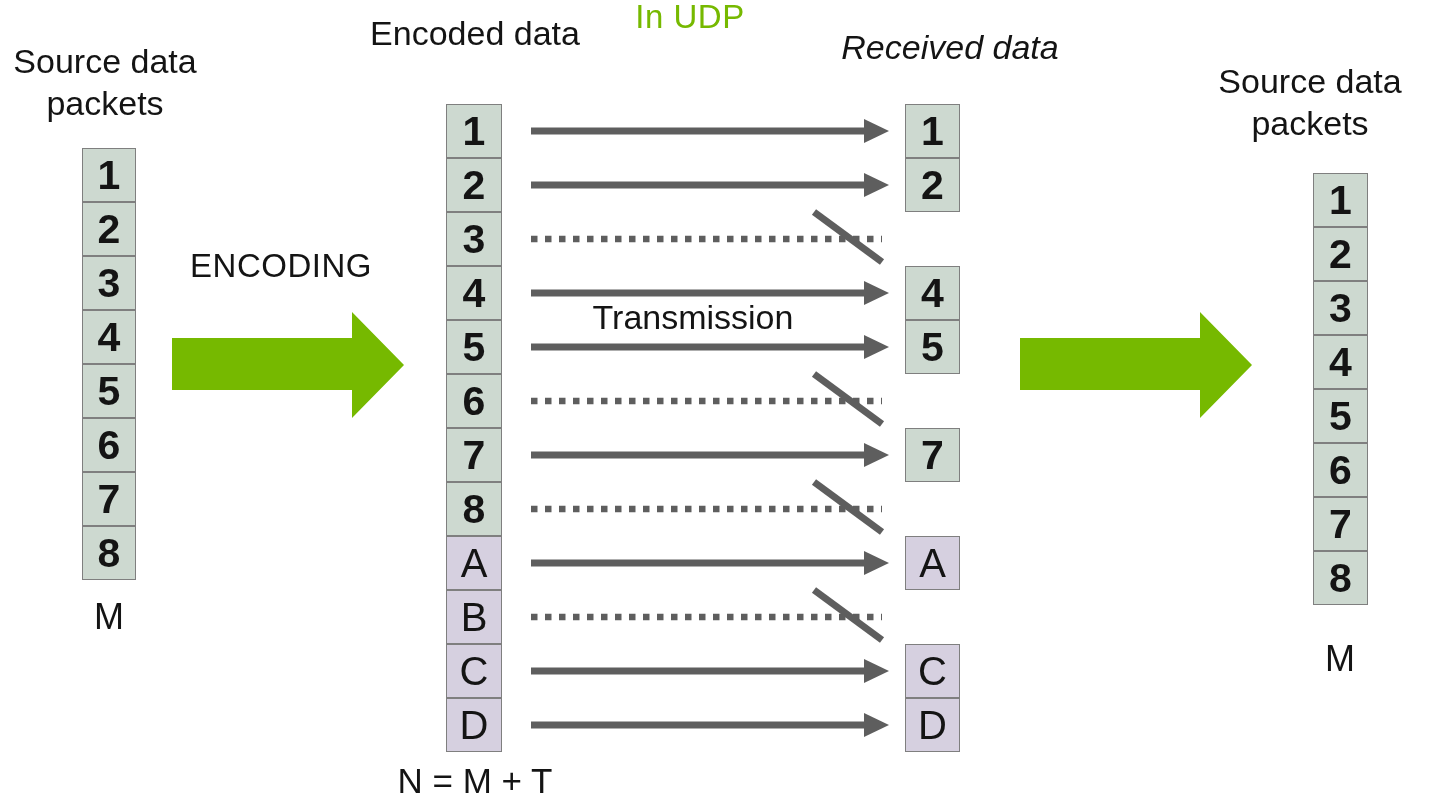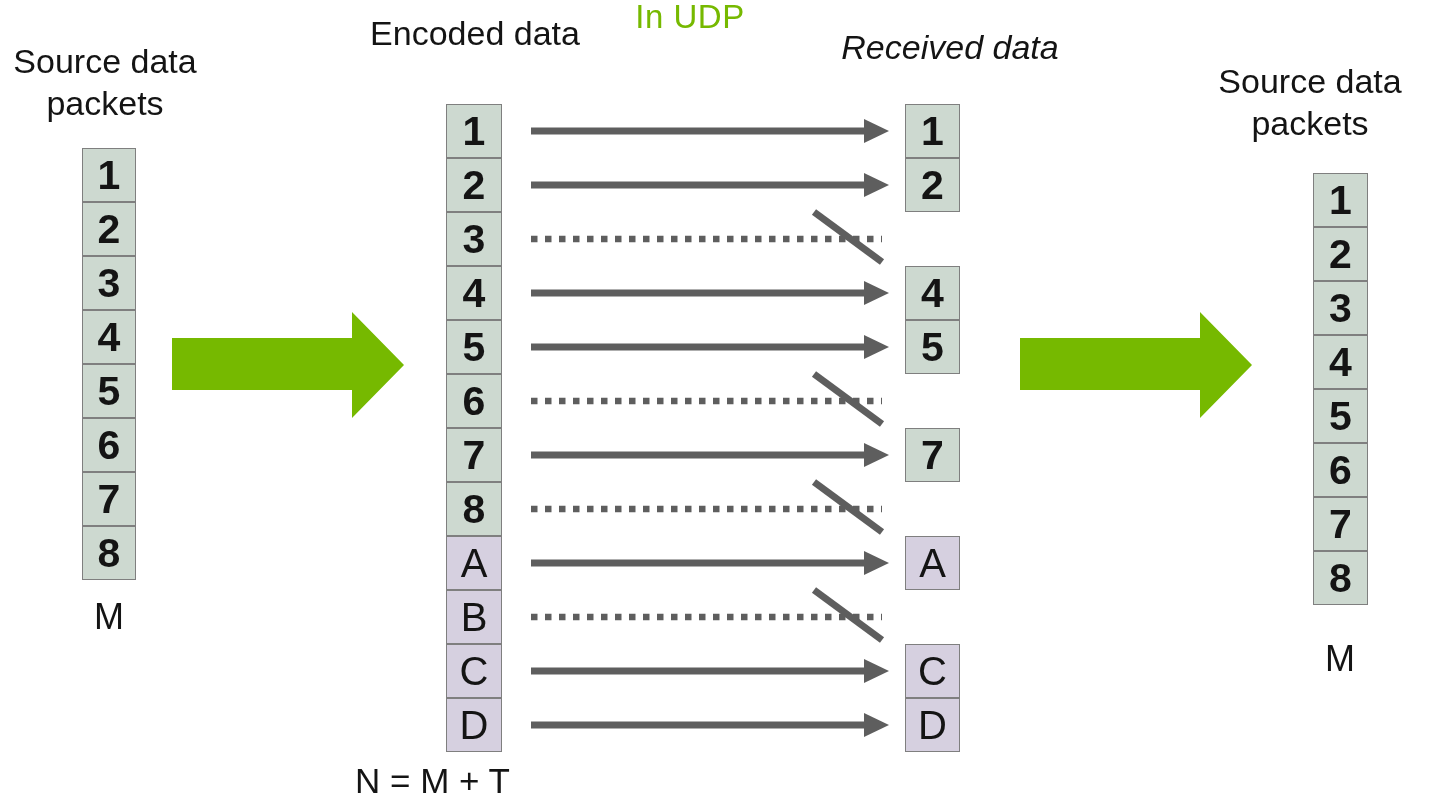--- a/index.html
+++ b/index.html
@@ -4,21 +4,21 @@
 <style>
   html,body{margin:0;padding:0;background:#ffffff;}
   .canvas{
     position:relative;width:1440px;height:800px;background:#ffffff;overflow:hidden;
     font-family:"Liberation Sans", sans-serif;color:#141414;
   }
   #wires{position:absolute;left:0;top:0;width:1440px;height:800px;}
   .ttl{position:absolute;text-align:center;font-size:34px;line-height:42px;white-space:nowrap;}
   .ttl span{display:block;}
   .lbl{position:absolute;text-align:center;font-size:33px;white-space:nowrap;letter-spacing:0.5px;}
-  .formula{position:absolute;font-size:35px;white-space:nowrap;}
+  .formula{position:absolute;text-align:center;font-size:35px;white-space:nowrap;}
   .count{position:absolute;text-align:center;font-size:36px;white-space:nowrap;}
   .green-text{color:#76b900;}
   .cell{
     position:absolute;box-sizing:border-box;border:1px solid #7f7f7f;
     display:flex;align-items:center;justify-content:center;
   }
   .cell.data{font-weight:bold;font-size:41px;}
   .cell.fec{font-weight:normal;font-size:40px;}
 </style>
 </head>
@@ -63,22 +63,24 @@
 
   <div class="ttl" style="left:355px;top:12px;width:240px;">Encoded data</div>
 
   <div class="ttl" style="left:830px;top:26px;width:240px;font-style:italic;">Received data</div>
 
   <div class="ttl" style="left:1190px;top:60px;width:240px;">
     <span>Source data</span>
     <span>packets</span>
   </div>
 
+  <div class="lbl" style="left:161px;top:247px;width:240px;">ENCODING</div>
 
 
+  <div class="lbl" style="left:543px;top:298px;width:300px;letter-spacing:0;font-size:34px;">Transmission</div>
 
   <div id="col-left">
       <div class="cell data" style="left: 82px; top: 148px; width: 54px; height: 54px; background: rgb(205, 217, 208); border-color: rgb(127, 127, 127); color: rgb(20, 20, 20);">1</div>
       <div class="cell data" style="left: 82px; top: 202px; width: 54px; height: 54px; background: rgb(205, 217, 208); border-color: rgb(127, 127, 127); color: rgb(20, 20, 20);">2</div>
       <div class="cell data" style="left: 82px; top: 256px; width: 54px; height: 54px; background: rgb(205, 217, 208); border-color: rgb(127, 127, 127); color: rgb(20, 20, 20);">3</div>
       <div class="cell data" style="left: 82px; top: 310px; width: 54px; height: 54px; background: rgb(205, 217, 208); border-color: rgb(127, 127, 127); color: rgb(20, 20, 20);">4</div>
       <div class="cell data" style="left: 82px; top: 364px; width: 54px; height: 54px; background: rgb(205, 217, 208); border-color: rgb(127, 127, 127); color: rgb(20, 20, 20);">5</div>
       <div class="cell data" style="left: 82px; top: 418px; width: 54px; height: 54px; background: rgb(205, 217, 208); border-color: rgb(127, 127, 127); color: rgb(20, 20, 20);">6</div>
       <div class="cell data" style="left: 82px; top: 472px; width: 54px; height: 54px; background: rgb(205, 217, 208); border-color: rgb(127, 127, 127); color: rgb(20, 20, 20);">7</div>
       <div class="cell data" style="left: 82px; top: 526px; width: 54px; height: 54px; background: rgb(205, 217, 208); border-color: rgb(127, 127, 127); color: rgb(20, 20, 20);">8</div>

